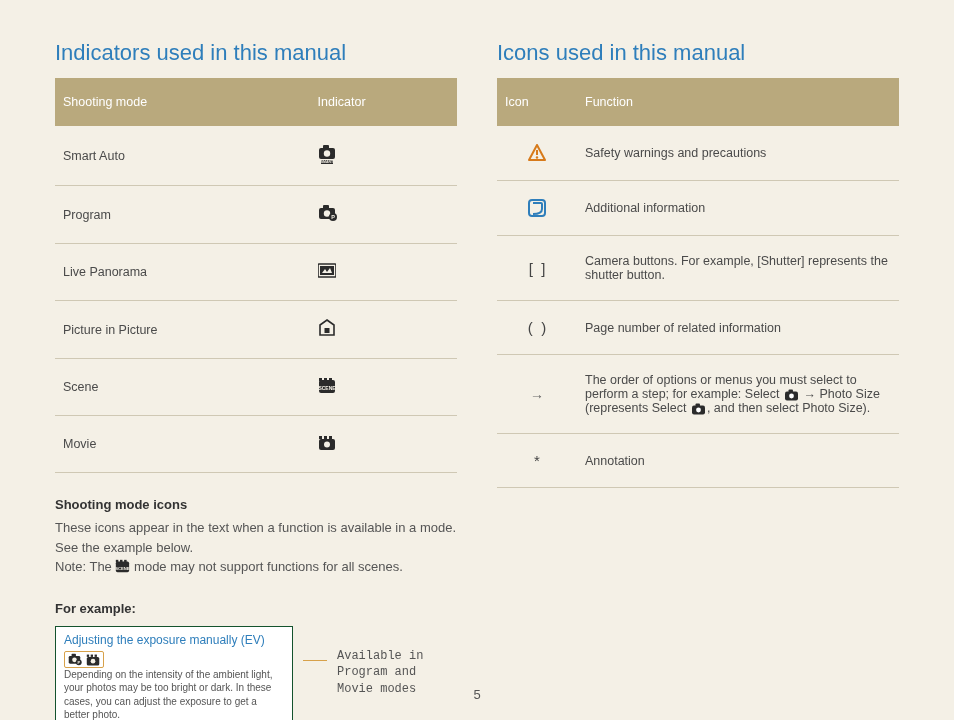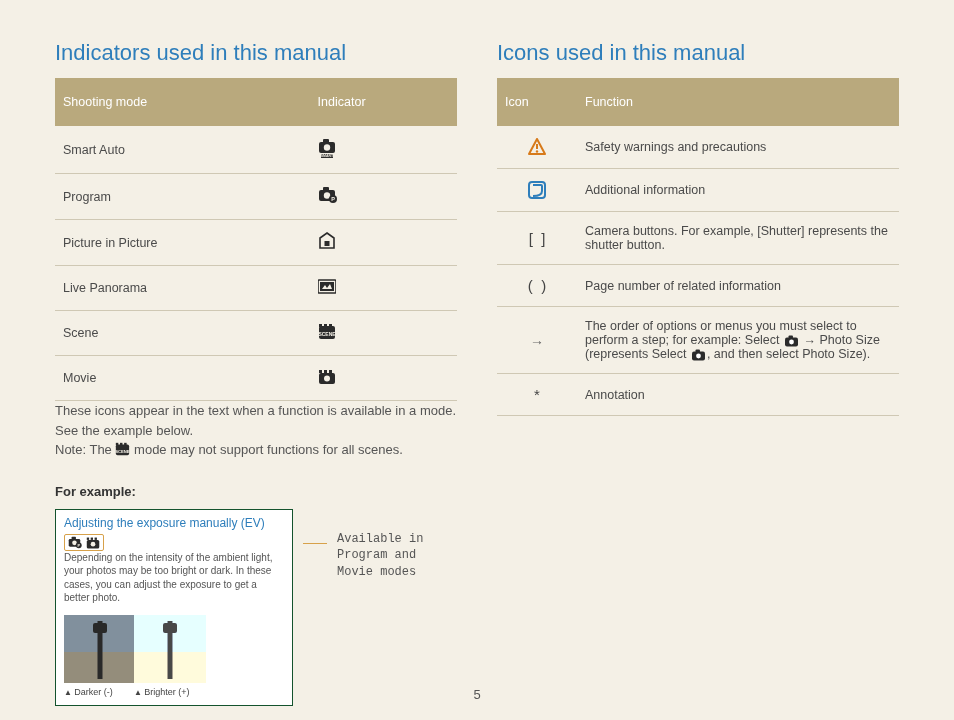--- a/index.html
+++ b/index.html
@@ -28,21 +28,21 @@
   }
   table.data-table thead th {
     background: #b9a97d;
     color: #fff;
     font-weight: 400;
     text-align: left;
     padding: 17px 8px;
   }
   table.data-table tbody td {
     border-bottom: 1px solid #cfc8b4;
-    padding: 12px 8px;
+    padding: 18px 8px;
     vertical-align: middle;
   }
   .icon-cell { width: 80px; text-align: center; }
   .icon-cell svg { vertical-align: middle; }
   .fn-cell .inline-icon { vertical-align: -3px; margin: 0 2px; }
   .sub-head {
     font-weight: 700;
     color: #333;
     margin-top: 24px;
     margin-bottom: 6px;
@@ -170,46 +170,47 @@
                 <use href="#ic-smart"></use>
               </svg></td>
           </tr>
         <tr>
             <td>Program</td>
             <td><svg width="19" height="18">
                 <use href="#ic-program"></use>
               </svg></td>
           </tr>
         <tr>
+            <td>Live Panorama</td>
+            <td><svg width="18" height="17">
+                <use href="#ic-pano"></use>
+              </svg></td>
+          </tr>
+        <tr>
             <td>Picture in Picture</td>
             <td><svg width="18" height="18">
                 <use href="#ic-pip"></use>
               </svg></td>
           </tr>
         <tr>
-            <td>Live Panorama</td>
-            <td><svg width="18" height="17">
-                <use href="#ic-pano"></use>
-              </svg></td>
-          </tr>
-        <tr>
             <td>Scene</td>
             <td><svg width="18" height="17">
                 <use href="#ic-scene"></use>
               </svg></td>
           </tr>
         <tr>
             <td>Movie</td>
             <td><svg width="18" height="17">
                 <use href="#ic-movie"></use>
               </svg></td>
           </tr>
       </tbody>
     </table>
 
+    <div class="sub-head">Shooting mode icons</div>
     <div class="body-text">
       <span>These icons appear in the text when a function is available in a mode. See the example below.</span><br>
       <span>Note: The </span><svg class="inline-icon" width="15" height="14">
           <use href="#ic-scene" transform="scale(0.83)"></use>
         </svg><span> mode may not support functions for all scenes.</span>
     </div>
 
     <div class="sub-head">For example:</div>
 
     <div class="example-wrap">

